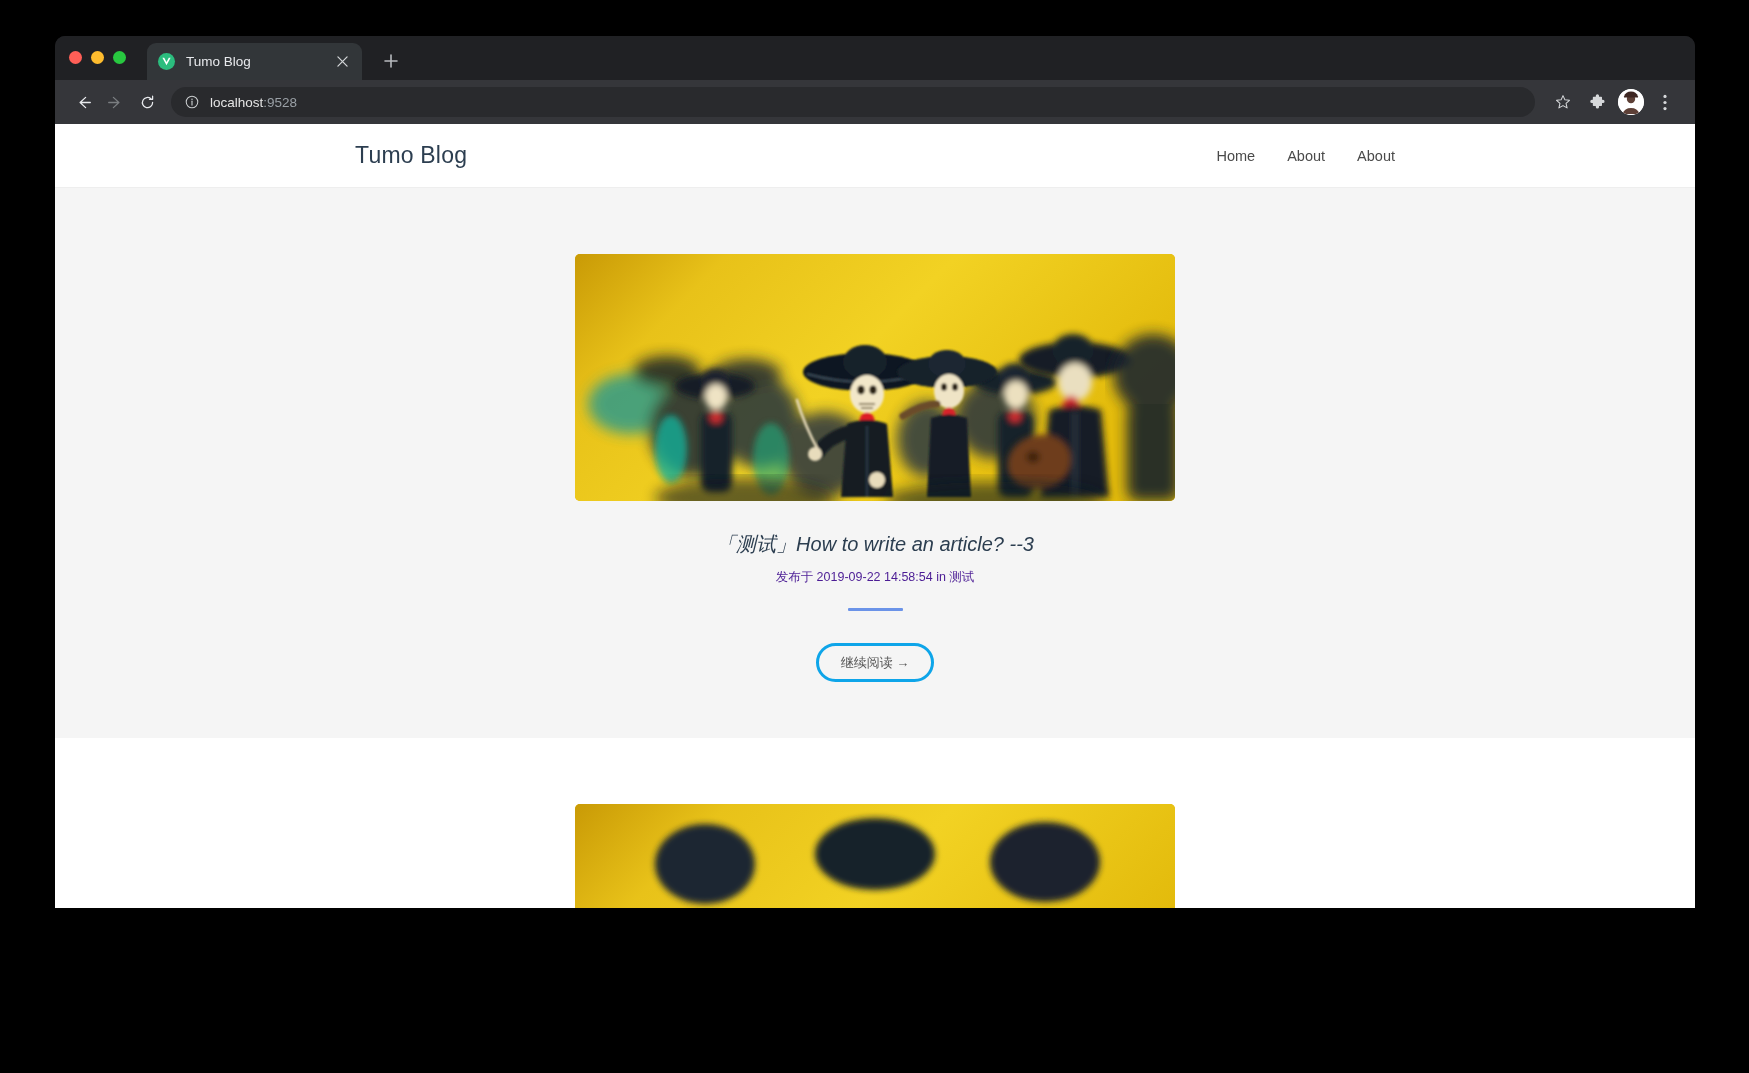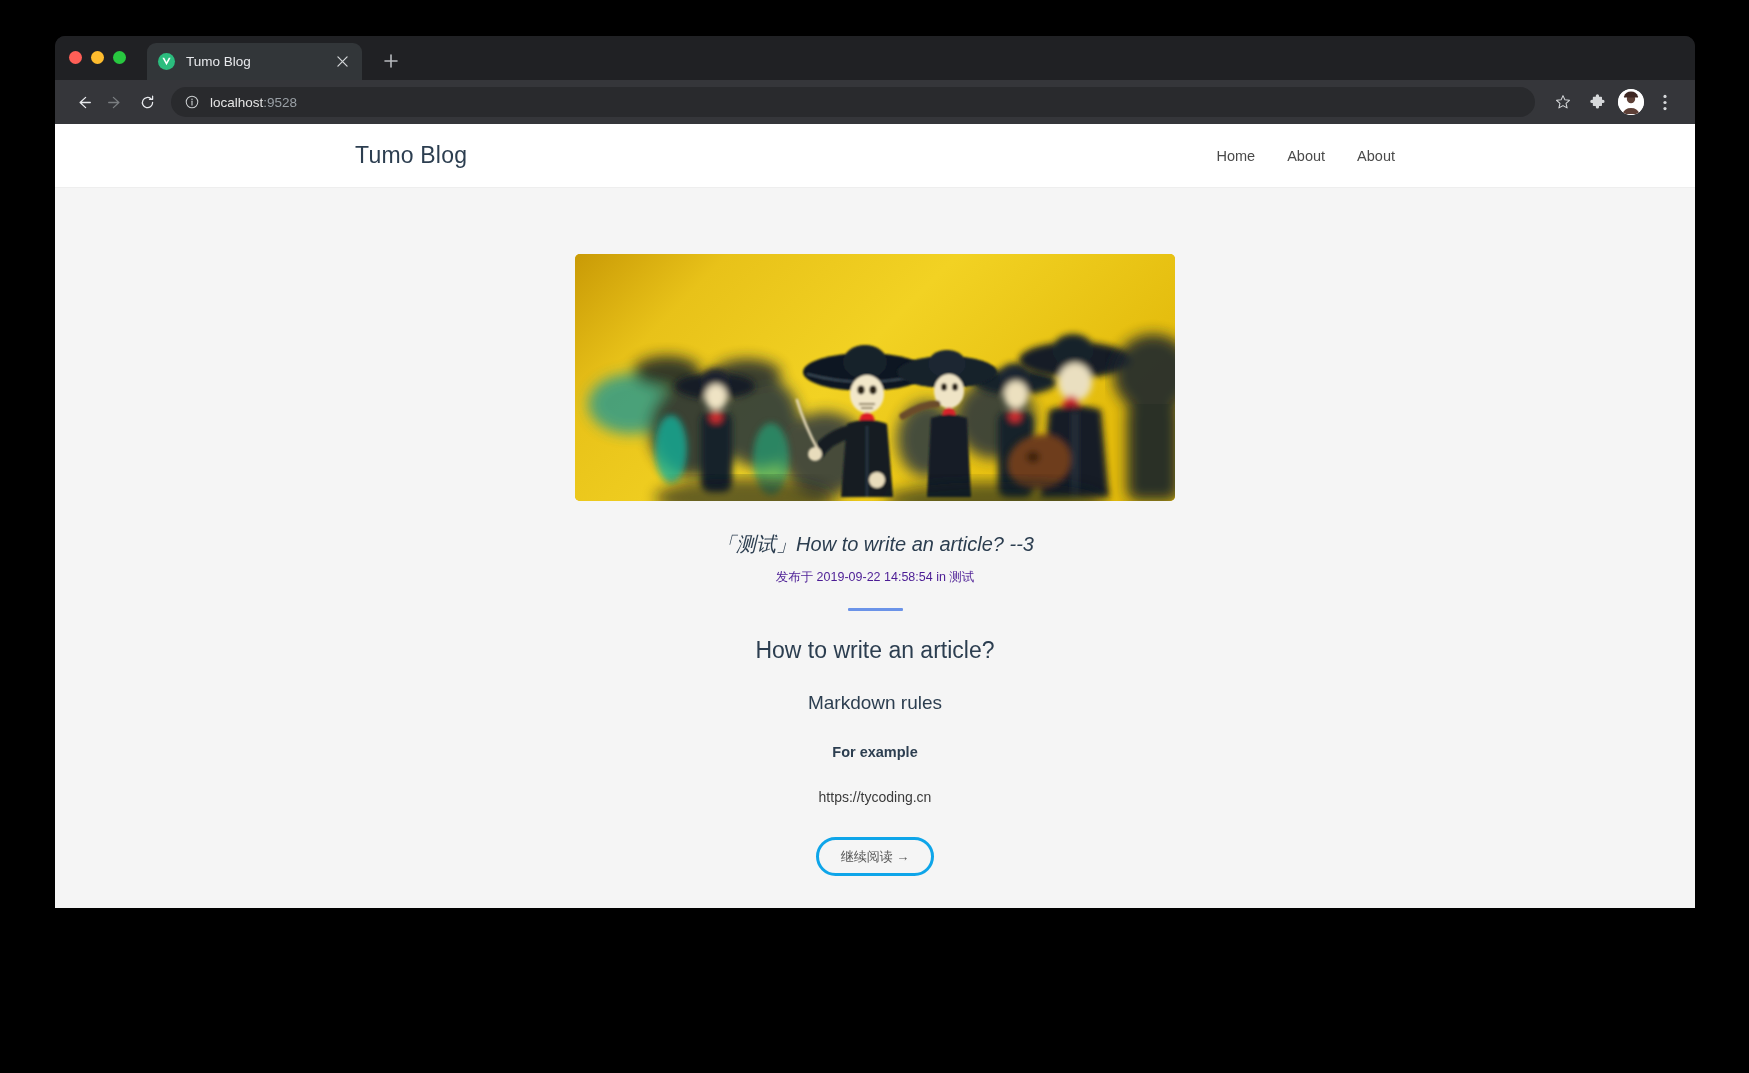--- a/index.html
+++ b/index.html
@@ -480,26 +480,20 @@
             <ellipse cx="170" cy="244" rx="90" ry="20" fill="#0f1821"></ellipse>
             <ellipse cx="420" cy="246" rx="110" ry="18" fill="#101a23"></ellipse>
           </g>
         </svg>
       </div>
 
       <div class="post-title">「测试」How to write an article? --3</div>
       <div class="post-meta">发布于 2019-09-22 14:58:54 in 测试</div>
       <div class="divider"></div>
 
-      <div class="post-body">
-        <div class="body-h1">How to write an article?</div>
-        <div class="body-h2">Markdown rules</div>
-        <div class="body-strong">For example</div>
-        <a class="body-link" href="#">https://tycoding.cn</a>
-      </div>
 
       <button class="read-more">继续阅读 →</button>
     </div>
 
     <div class="section white">
       <div class="post-thumb">
         <svg viewBox="0 0 600 247" preserveAspectRatio="none">
           <rect width="600" height="247" fill="url(#bgY)"></rect>
           <g filter="url(#blurMed)">
             <ellipse cx="130" cy="60" rx="50" ry="40" fill="#1b2530"></ellipse>

